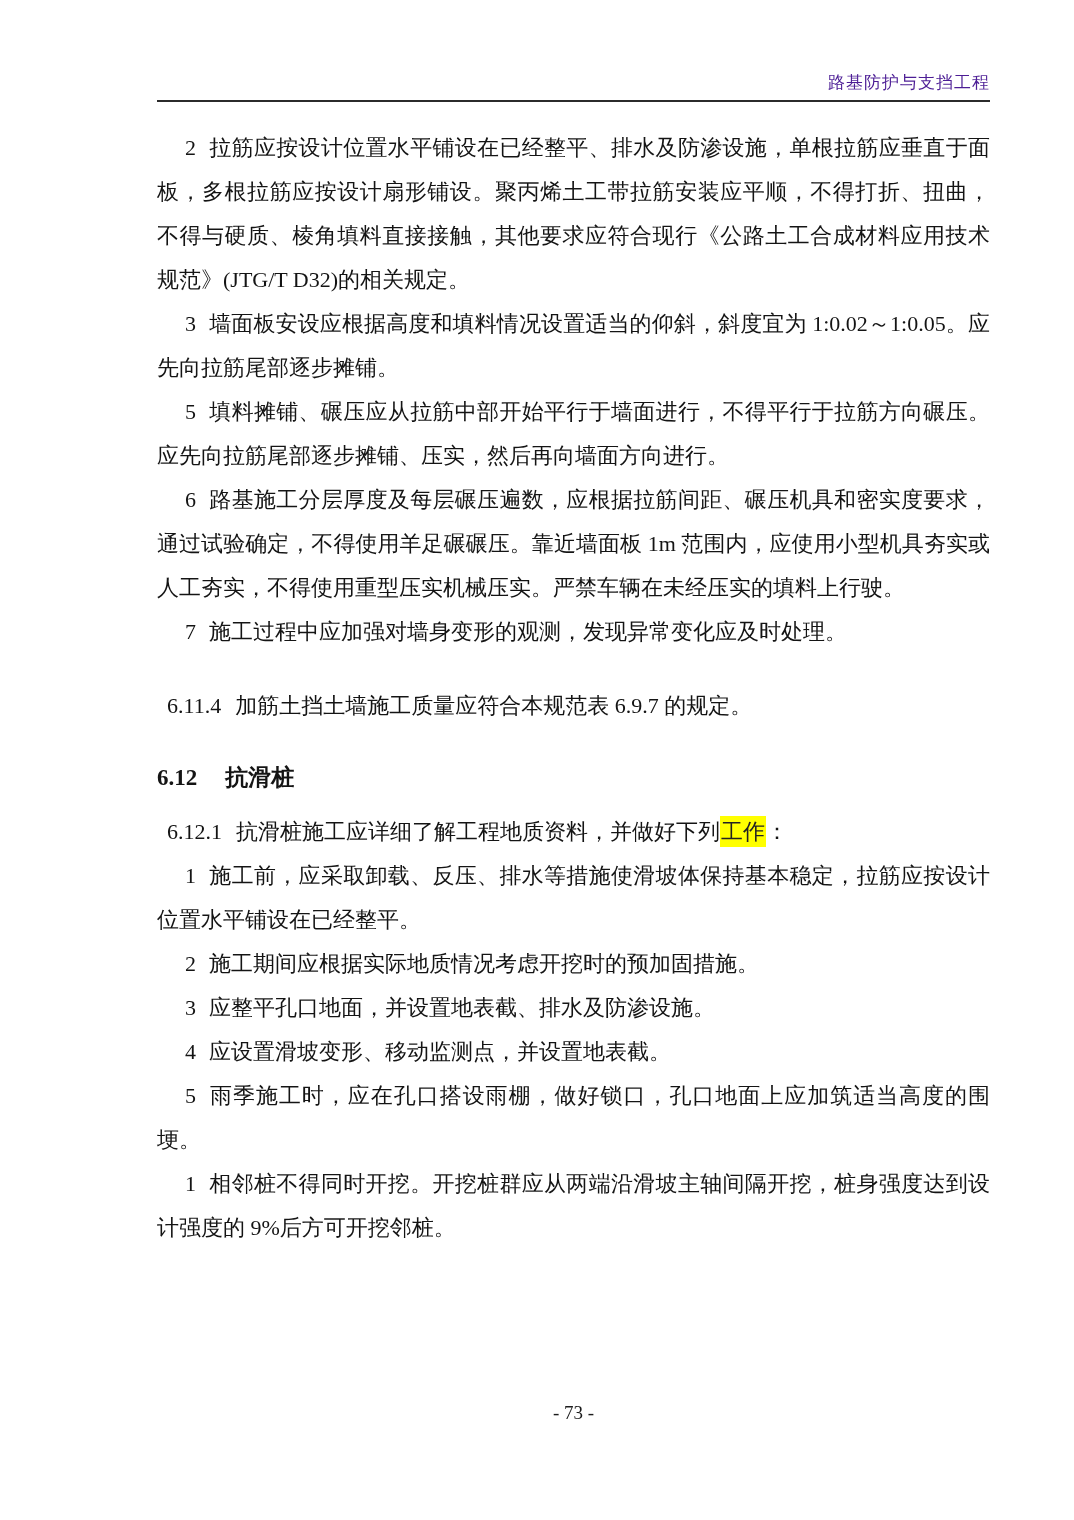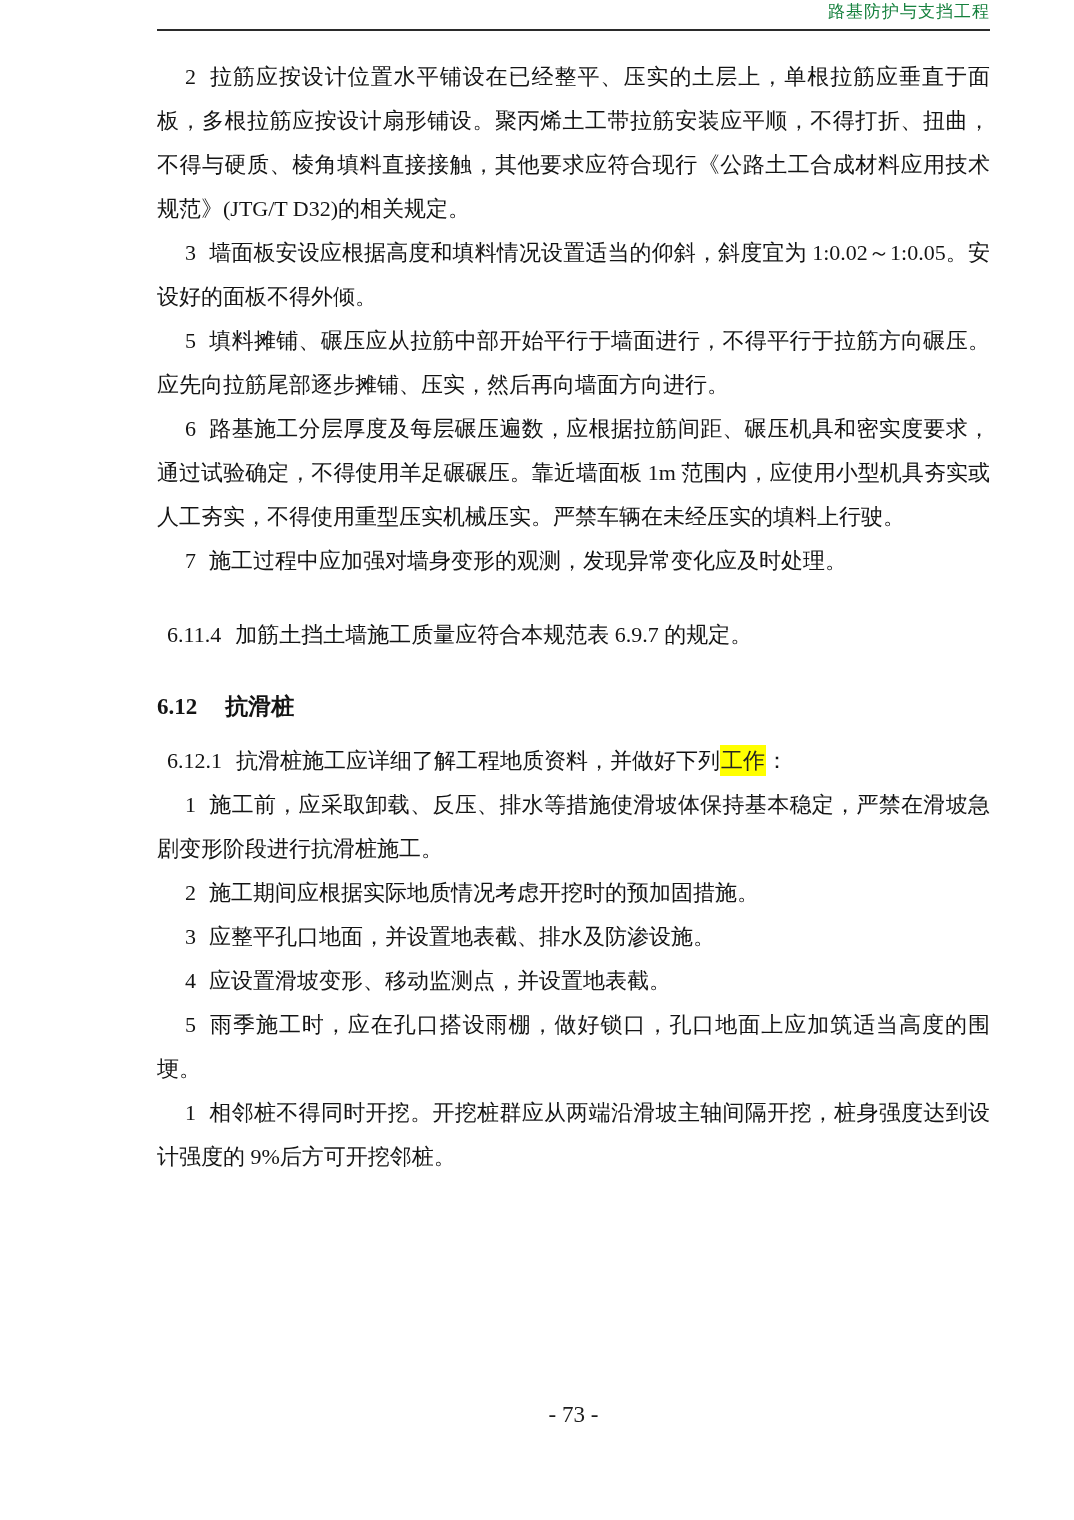--- a/index.html
+++ b/index.html
@@ -16,24 +16,25 @@
     color: #151515;
     overflow: hidden;
   }
   .textblock {
     position: absolute;
     left: 157px;
     top: 0;
     width: 833px;
   }
   .header-title {
+    padding-top: 71px;
     text-align: right;
     font-size: 17px;
     letter-spacing: 1px;
-    color: #15803d;
+    color: #4c1d95;
   }
   .header-rule {
     margin-top: 6px;
     height: 2px;
     background: #2b2b2b;
   }
   .content {
     margin-top: 24px;
     font-size: 22px;
     line-height: 44px;
@@ -70,54 +71,54 @@
     background: #ffff00;
     color: #222222;
     padding: 3px 1px;
   }
   .footer {
     position: absolute;
     left: 157px;
     top: 1402px;
     width: 833px;
     text-align: center;
-    font-size: 23px;
+    font-size: 19px;
     color: #1c1c1c;
   }
 </style>
 </head>
 <body>
 
 <div class="page">
 
   <div class="textblock">
 
     <div class="header-title">路基防护与支挡工程</div>
     <div class="header-rule"></div>
 
     <div class="content">
 
-      <p class="para"><span class="num">2</span><span>拉筋应按设计位置水平铺设在已经整平、压实的土层上，单根拉筋应垂直于面板，多根拉筋应按设计扇形铺设。聚丙烯土工带拉筋安装应平顺，不得打折、扭曲，不得与硬质、棱角填料直接接触，其他要求应符合现行《公路土工合成材料应用技术规范》(JTG/T D32)的相关规定。</span></p>
+      <p class="para"><span class="num">2</span><span>拉筋应按设计位置水平铺设在已经整平、排水及防渗设施，单根拉筋应垂直于面板，多根拉筋应按设计扇形铺设。聚丙烯土工带拉筋安装应平顺，不得打折、扭曲，不得与硬质、棱角填料直接接触，其他要求应符合现行《公路土工合成材料应用技术规范》(JTG/T D32)的相关规定。</span></p>
 
-      <p class="para"><span class="num">3</span><span>墙面板安设应根据高度和填料情况设置适当的仰斜，斜度宜为 1:0.02～1:0.05。安设好的面板不得外倾。</span></p>
+      <p class="para"><span class="num">3</span><span>墙面板安设应根据高度和填料情况设置适当的仰斜，斜度宜为 1:0.02～1:0.05。应先向拉筋尾部逐步摊铺。</span></p>
 
 
       <p class="para"><span class="num">5</span><span>填料摊铺、碾压应从拉筋中部开始平行于墙面进行，不得平行于拉筋方向碾压。应先向拉筋尾部逐步摊铺、压实，然后再向墙面方向进行。</span></p>
 
       <p class="para"><span class="num">6</span><span>路基施工分层厚度及每层碾压遍数，应根据拉筋间距、碾压机具和密实度要求，通过试验确定，不得使用羊足碾碾压。靠近墙面板 1m 范围内，应使用小型机具夯实或人工夯实，不得使用重型压实机械压实。严禁车辆在未经压实的填料上行驶。</span></p>
 
       <p class="para"><span class="num">7</span><span>施工过程中应加强对墙身变形的观测，发现异常变化应及时处理。</span></p>
 
       <p class="clause clause-6114"><span class="num">6.11.4</span><span>加筋土挡土墙施工质量应符合本规范表 6.9.7 的规定。</span></p>
 
       <h2 class="section-heading"><span class="num">6.12</span><span>抗滑桩</span></h2>
 
       <p class="clause clause-6121"><span class="num">6.12.1</span><span>抗滑桩施工应详细了解工程地质资料，并做好下列</span><span class="hl">工作</span><span>：</span></p>
 
-      <p class="para"><span class="num">1</span><span>施工前，应采取卸载、反压、排水等措施使滑坡体保持基本稳定，严禁在滑坡急剧变形阶段进行抗滑桩施工。</span></p>
+      <p class="para"><span class="num">1</span><span>施工前，应采取卸载、反压、排水等措施使滑坡体保持基本稳定，拉筋应按设计位置水平铺设在已经整平。</span></p>
 
       <p class="para"><span class="num">2</span><span>施工期间应根据实际地质情况考虑开挖时的预加固措施。</span></p>
 
       <p class="para"><span class="num">3</span><span>应整平孔口地面，并设置地表截、排水及防渗设施。</span></p>
 
       <p class="para"><span class="num">4</span><span>应设置滑坡变形、移动监测点，并设置地表截。</span></p>
 
       <p class="para"><span class="num">5</span><span>雨季施工时，应在孔口搭设雨棚，做好锁口，孔口地面上应加筑适当高度的围埂。</span></p>
 
 

